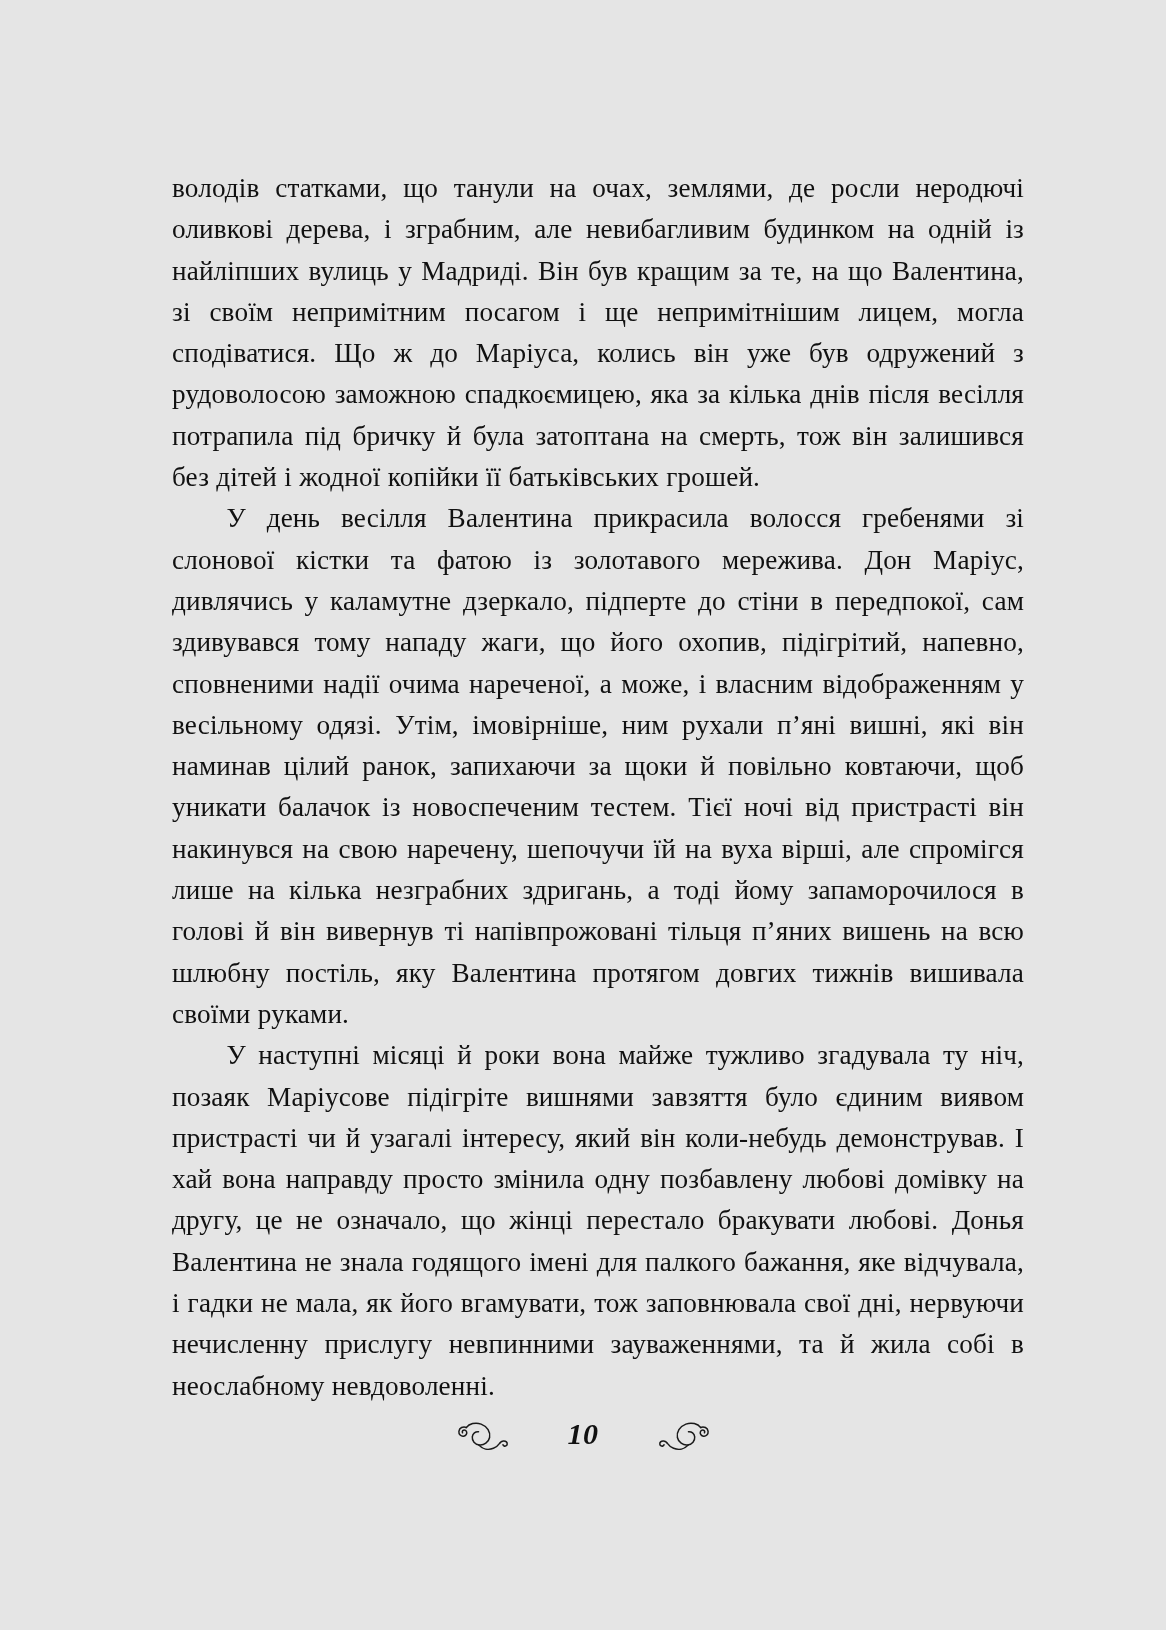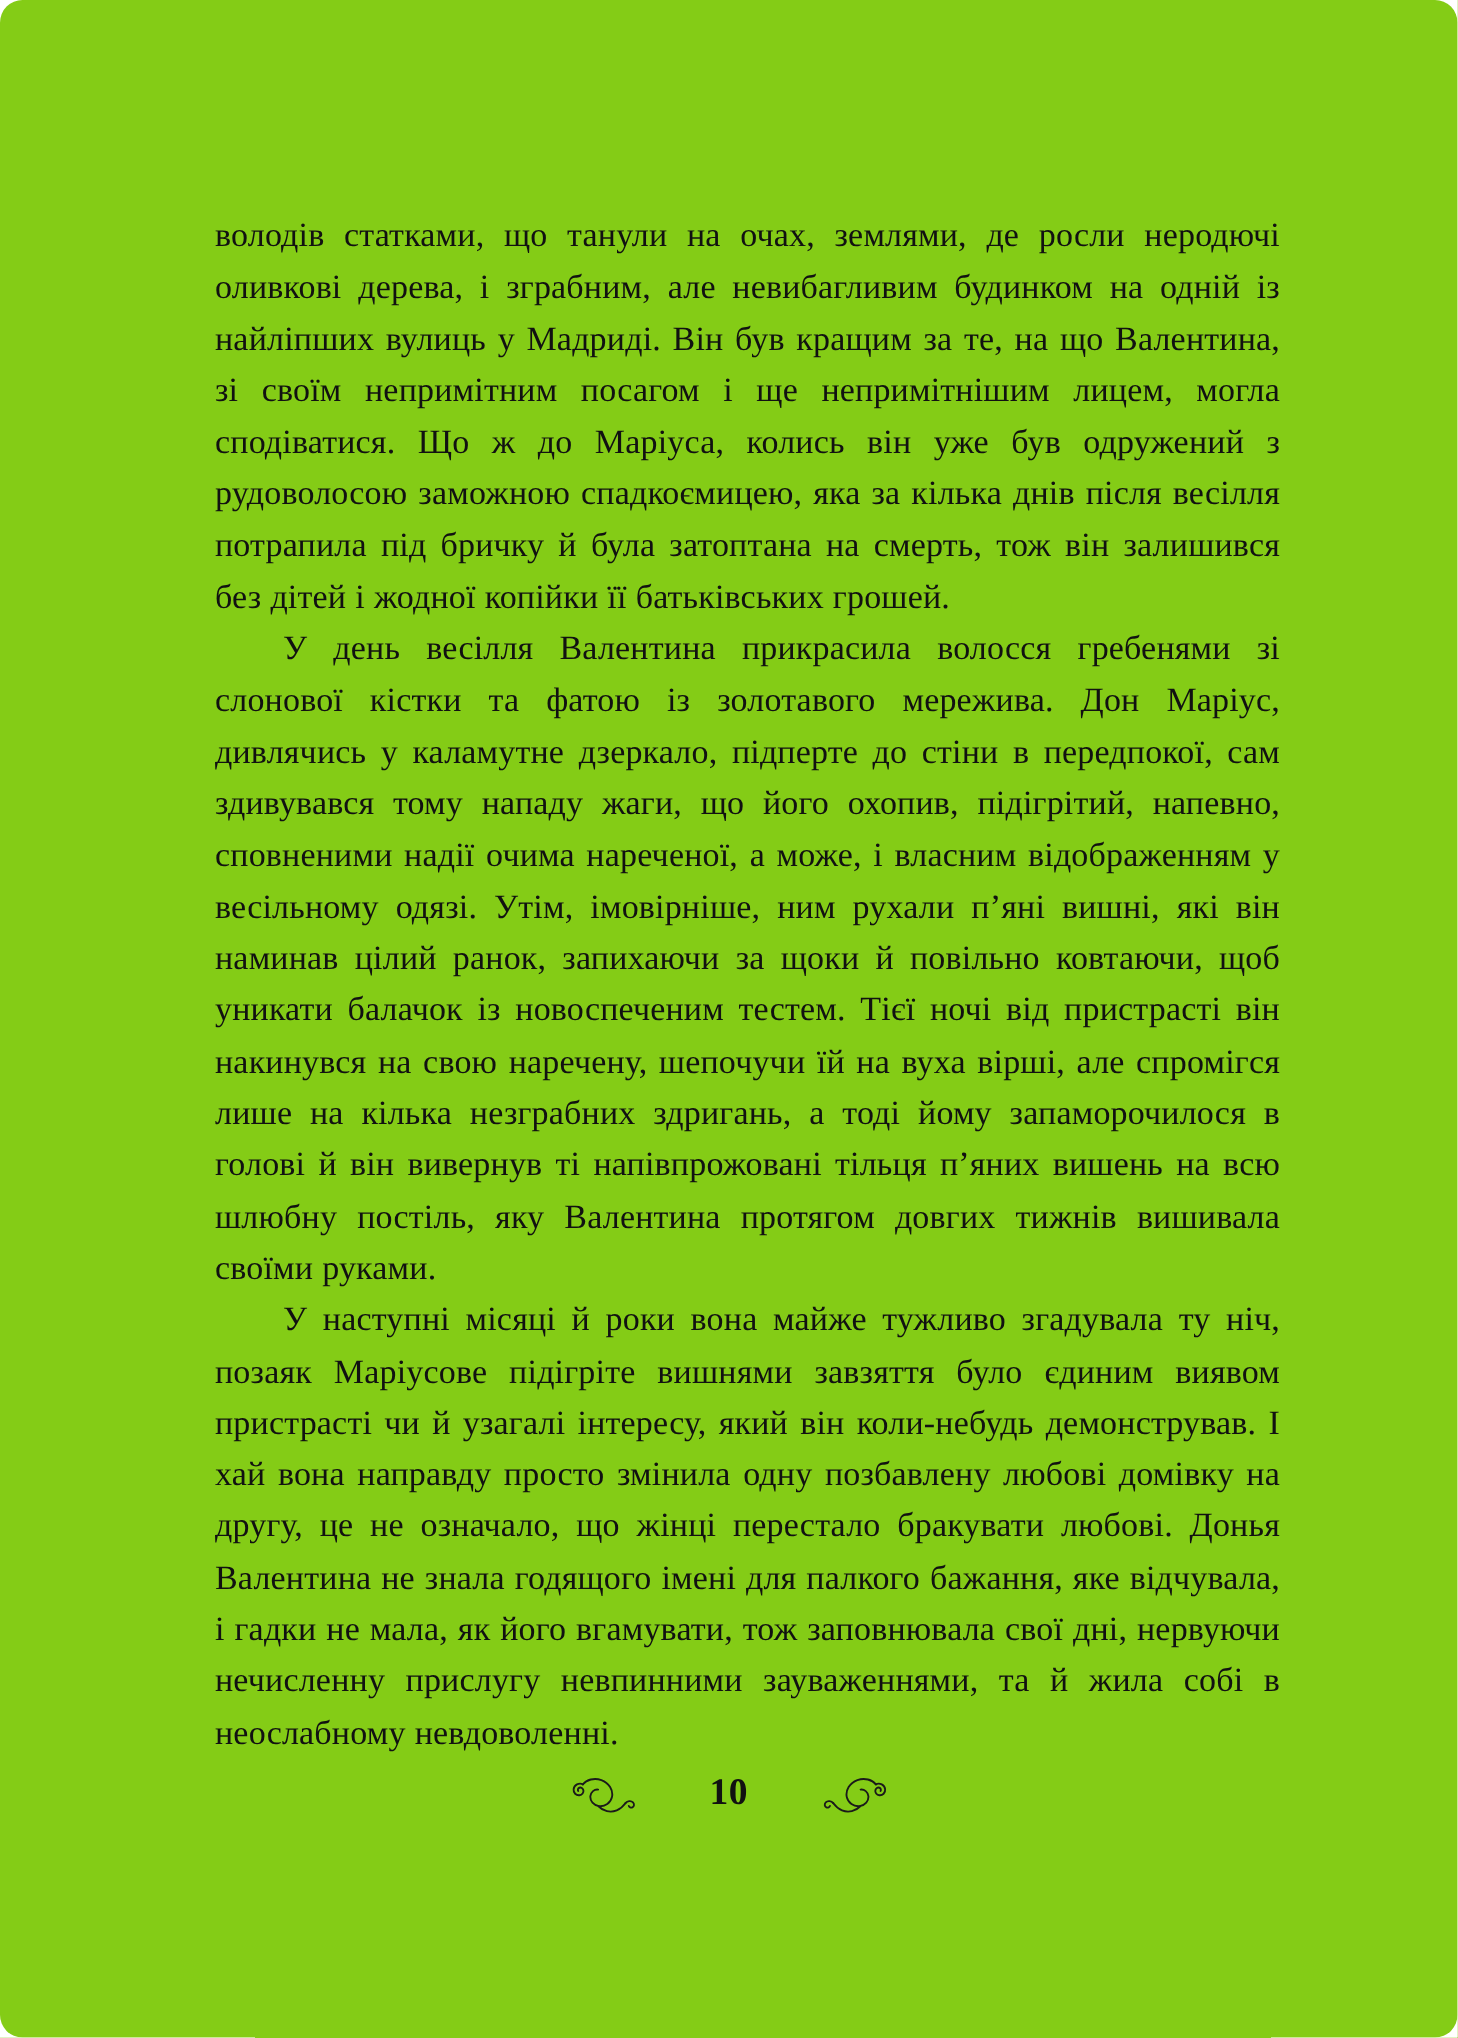--- a/index.html
+++ b/index.html
@@ -5,24 +5,23 @@
 <style>
   html, body {
     margin: 0;
     padding: 0;
     background: #ffffff;
   }
   .page {
     position: relative;
     width: 1166px;
     height: 1630px;
-    background: #84cc16;
+    background: #e5e5e5;
     box-sizing: border-box;
     overflow: hidden;
-    border-radius: 18px;
   }
   .text-block {
     position: absolute;
     left: 172px;
     top: 168px;
     width: 852px;
   }
   .para {
     margin: 0;
     font-family: "Liberation Serif", "DejaVu Serif", serif;
@@ -41,20 +40,21 @@
   }
   .footer {
     position: absolute;
     left: 0;
     top: 1412px;
     width: 1166px;
     display: flex;
     align-items: center;
     justify-content: center;
     gap: 26px;
+    font-style: italic;
   }
   .ornament {
     display: block;
     width: 90px;
     height: 46px;
     color: #1a1a1a;
   }
   .ornament svg { display: block; width: 90px; height: 46px; }
   .ornament.right { transform: scaleX(-1); }
   .page-number {

